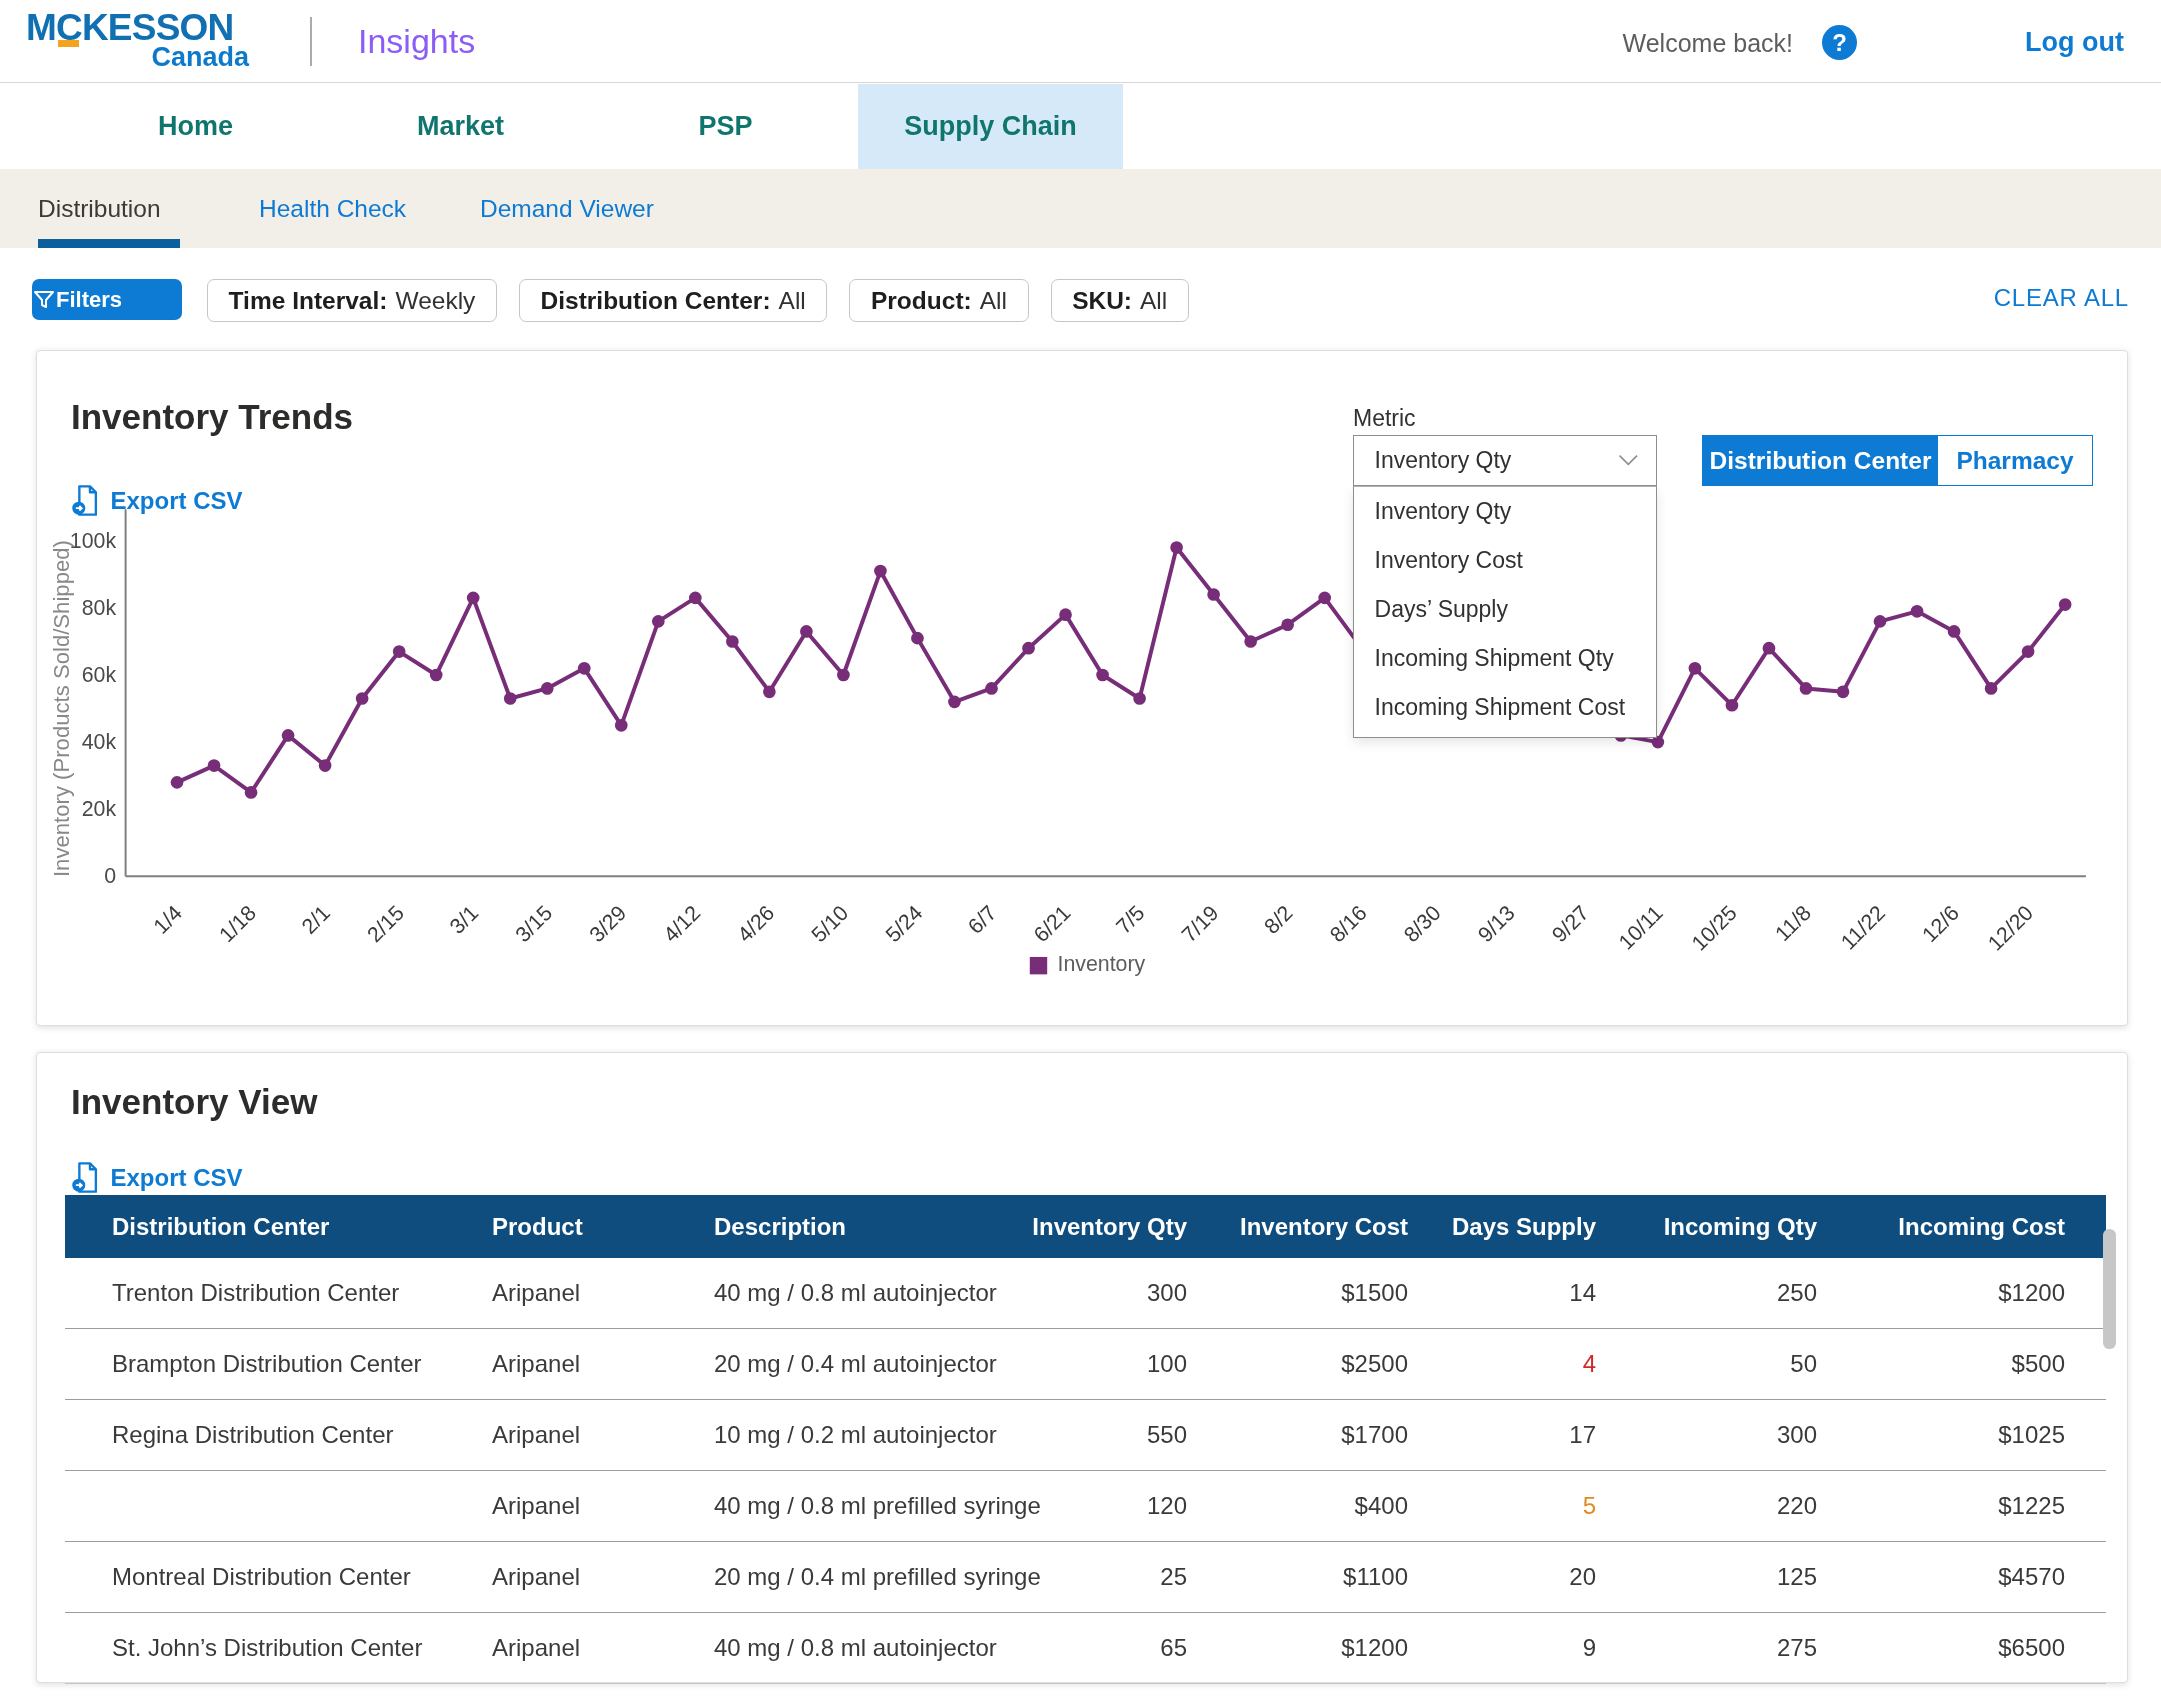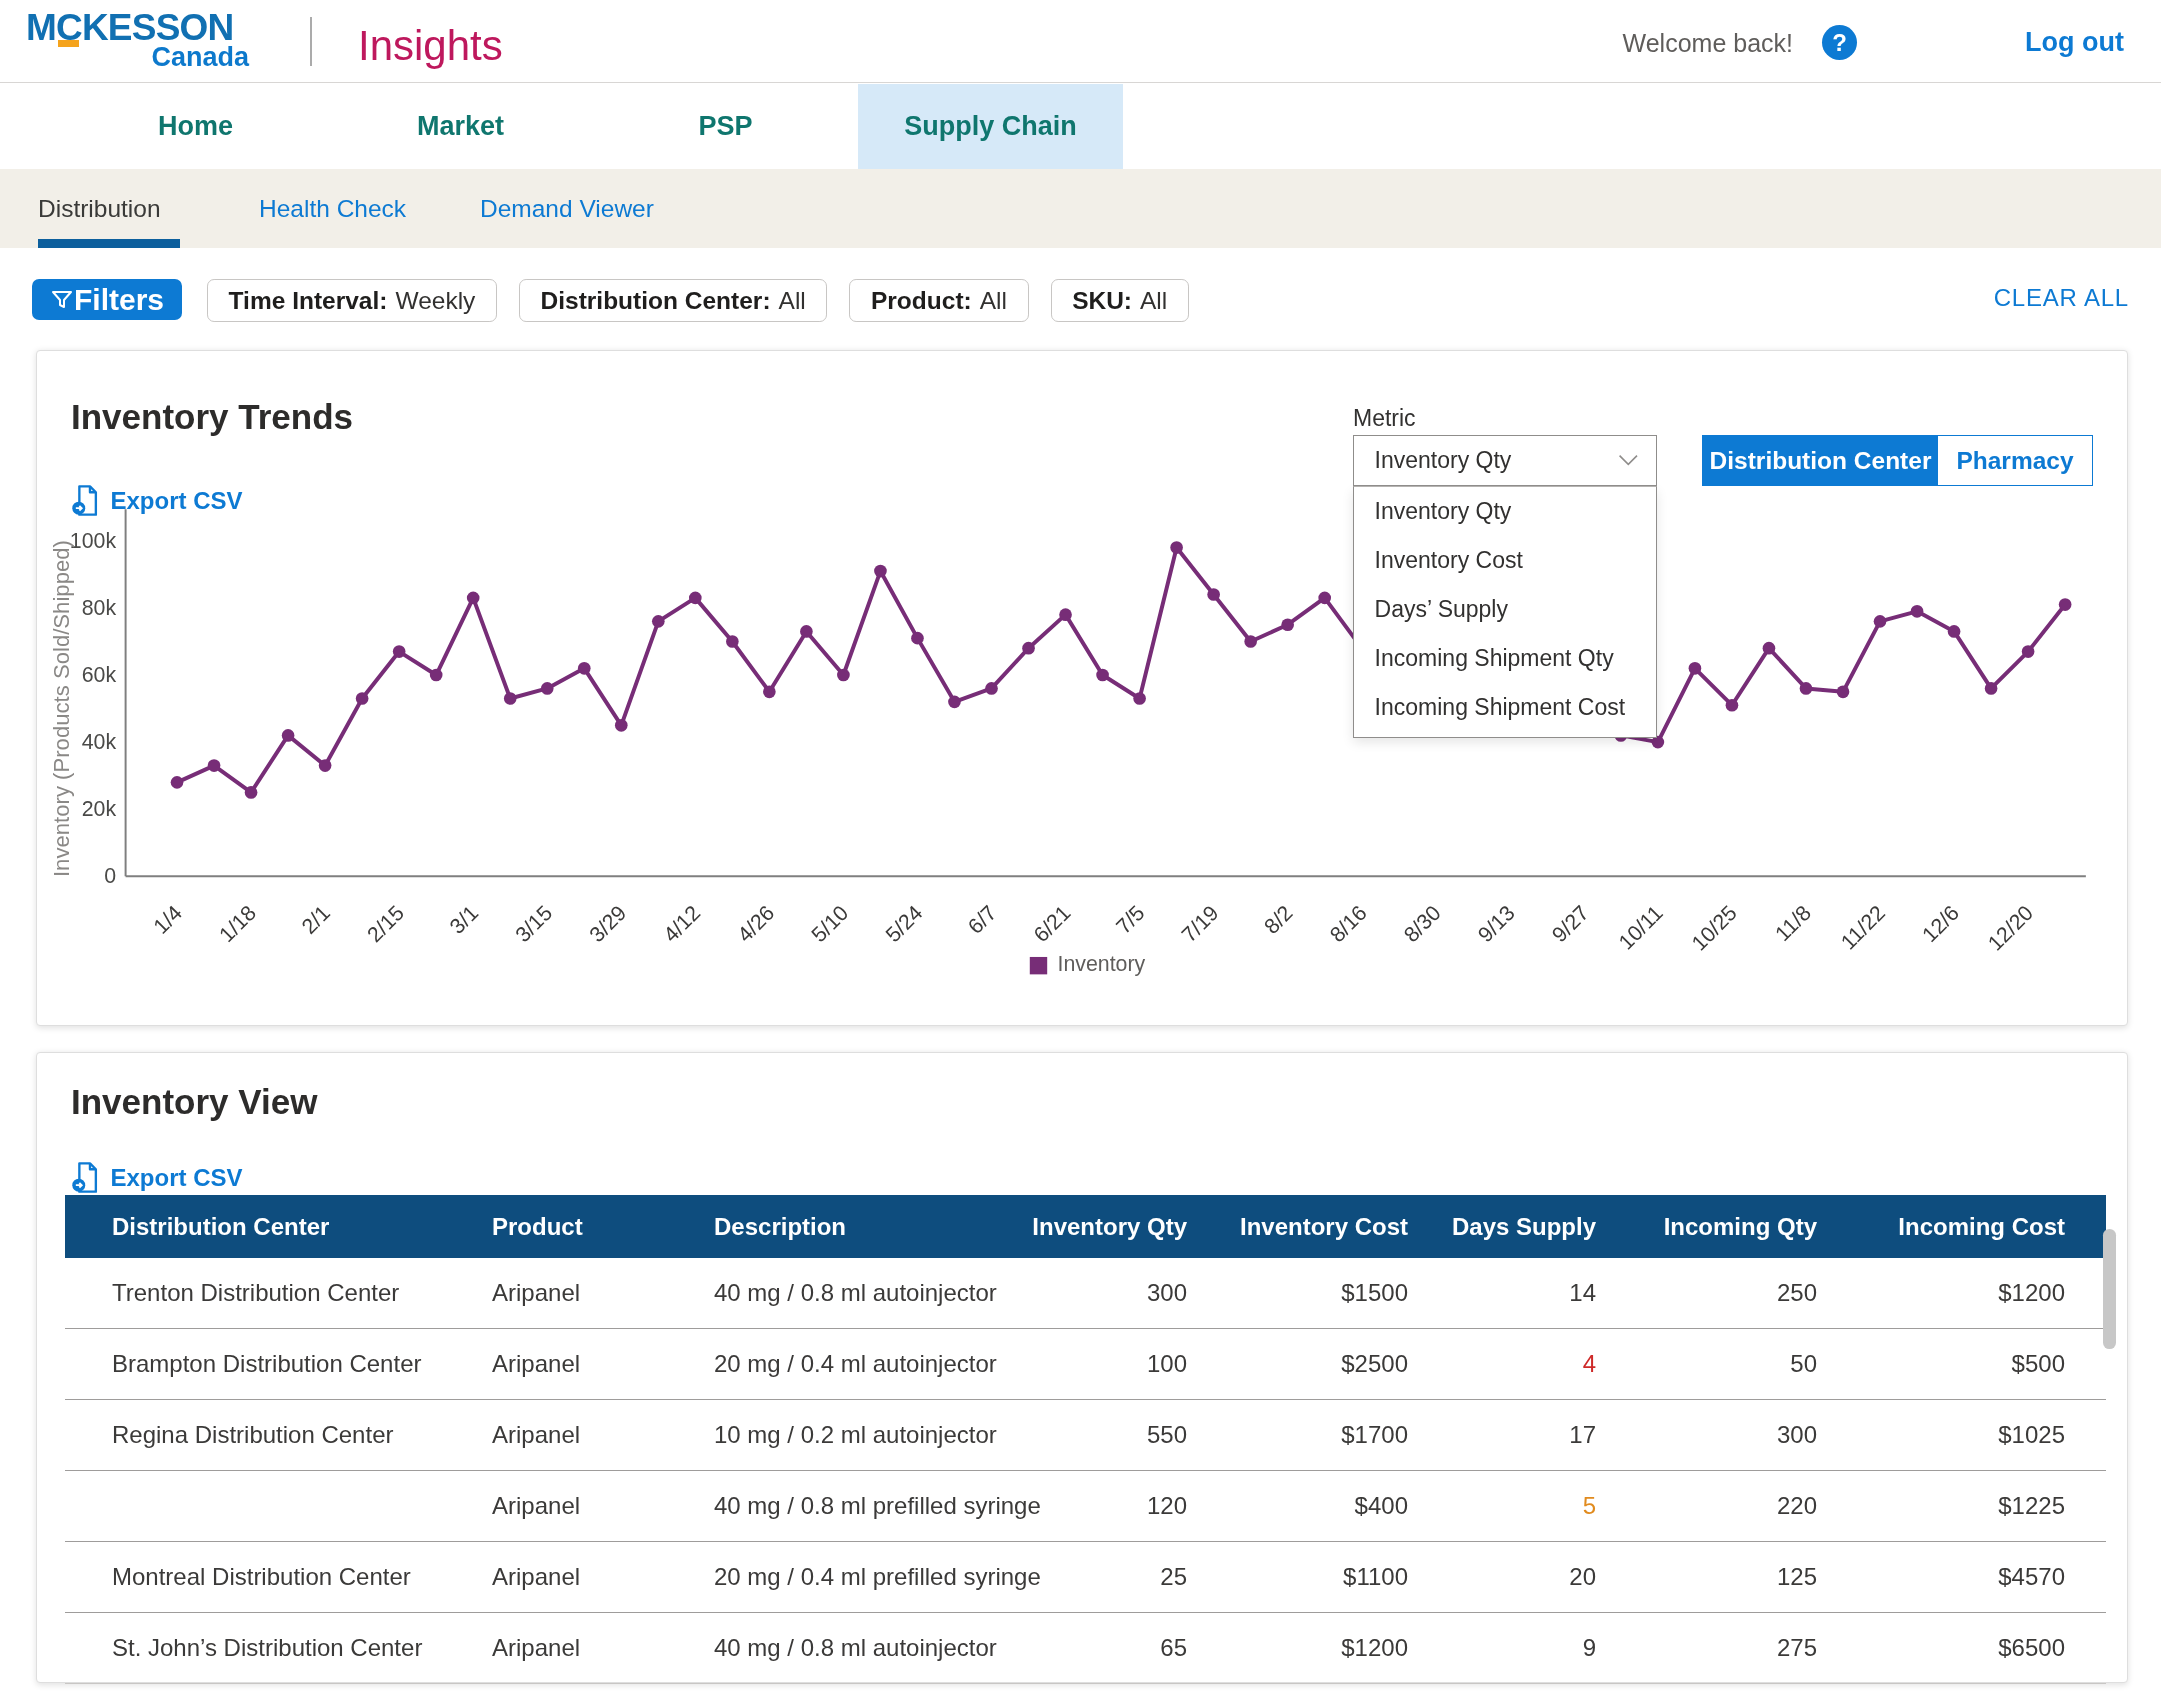--- a/index.html
+++ b/index.html
@@ -6,39 +6,39 @@
   body{width:2161px;height:1706px;position:relative;font-family:"Liberation Sans",sans-serif;color:#3B3A39;overflow:hidden;}
 
   
   #header{position:absolute;left:0;top:0;width:2161px;height:82px;background:#fff;border-bottom:1.6px solid #D8D6D4;}
   #logo{position:absolute;left:26px;top:9.5px;width:223px;}
   #logo-line1{font-size:37px;font-weight:800;color:#1170B2;letter-spacing:-0.8px;line-height:36px;}
   #logo-line1 .c-mark{position:relative;display:inline-block;}
   #logo-line1 .c-mark::after{content:"";position:absolute;left:1.6px;right:3.2px;bottom:-1.6px;height:7.1px;background:#F5A31C;}
   #logo-line2{font-size:27px;font-weight:700;color:#0D79CC;text-align:right;line-height:27px;margin-top:-1.6px;}
   #header-divider{position:absolute;left:310px;top:16.6px;width:1.6px;height:49px;background:#ABABAB;}
-  #app-title{position:absolute;left:358px;top:22px;font-size:42px;color:#be185d;}
+  #app-title{position:absolute;left:358px;top:22px;font-size:34px;color:#8b5cf6;}
   #welcome{position:absolute;right:368px;top:28.5px;font-size:25px;color:#5F5D5B;}
   #help-icon{position:absolute;right:304px;top:25px;width:35px;height:35px;border-radius:50%;background:#0D7AD3;color:#fff;font-size:24px;font-weight:700;display:flex;align-items:center;justify-content:center;cursor:pointer;}
   #logout{position:absolute;right:37px;top:27px;font-size:27px;font-weight:600;color:#0D7AD3;cursor:pointer;}
 
   
   #navbar{position:absolute;left:0;top:84px;width:2161px;height:85px;background:#fff;display:flex;padding-left:63px;box-sizing:border-box;}
   .nav-tab{width:265px;height:85px;display:flex;align-items:center;justify-content:center;font-size:27px;font-weight:600;color:#0f766e;cursor:pointer;}
   .nav-tab.active{background:#D6E9F8;}
 
   
   #subnav{position:absolute;left:0;top:169px;width:2161px;height:79px;background:#F2EFE8;}
   .subnav-item{position:absolute;top:0;height:79px;display:flex;align-items:center;font-size:24.5px;color:#0D7AD3;cursor:pointer;}
   .subnav-item.active{color:#3A3A38;}
   .subnav-item.active::after{content:"";position:absolute;left:0;right:0;bottom:0;height:9.5px;background:#0C5F9D;}
 
   
   #filters-row{position:absolute;left:0;top:248px;width:2161px;height:103px;background:#fff;}
-  #filters-button{position:absolute;left:32px;top:31px;width:150px;height:41px;background:#0D7AD3;border-radius:7.1px;color:#fff;font-size:30px;font-weight:600;display:flex;align-items:center;justify-content:center;cursor:pointer;}
+  #filters-button{position:absolute;left:32px;top:31px;width:150px;height:41px;background:#0D7AD3;border-radius:7.1px;color:#fff;font-size:22px;font-weight:600;display:flex;align-items:center;cursor:pointer;}
   #chips{position:absolute;left:207px;top:31px;display:flex;gap:22px;}
   .chip{height:41px;border:1.6px solid #C8C6C4;border-radius:7.1px;background:#fff;display:flex;align-items:center;padding:0 20.6px;font-size:24.5px;cursor:pointer;white-space:nowrap;}
   .chip b{font-weight:700;color:#1F1E1D;margin-right:8px;}
   .chip span{color:#323130;}
   #clear-all{position:absolute;right:32px;top:36px;font-size:24px;color:#0D7AD3;letter-spacing:0.8px;cursor:pointer;}
 
   
   .card{position:absolute;left:36px;width:2090px;background:#fff;border:0.8px solid #DEDEDE;border-radius:4px;box-shadow:0 1.6px 6.3px rgba(0,0,0,.12);}
   #card-trends{top:350px;height:674px;}
   #card-view{top:1052px;height:629px;}

